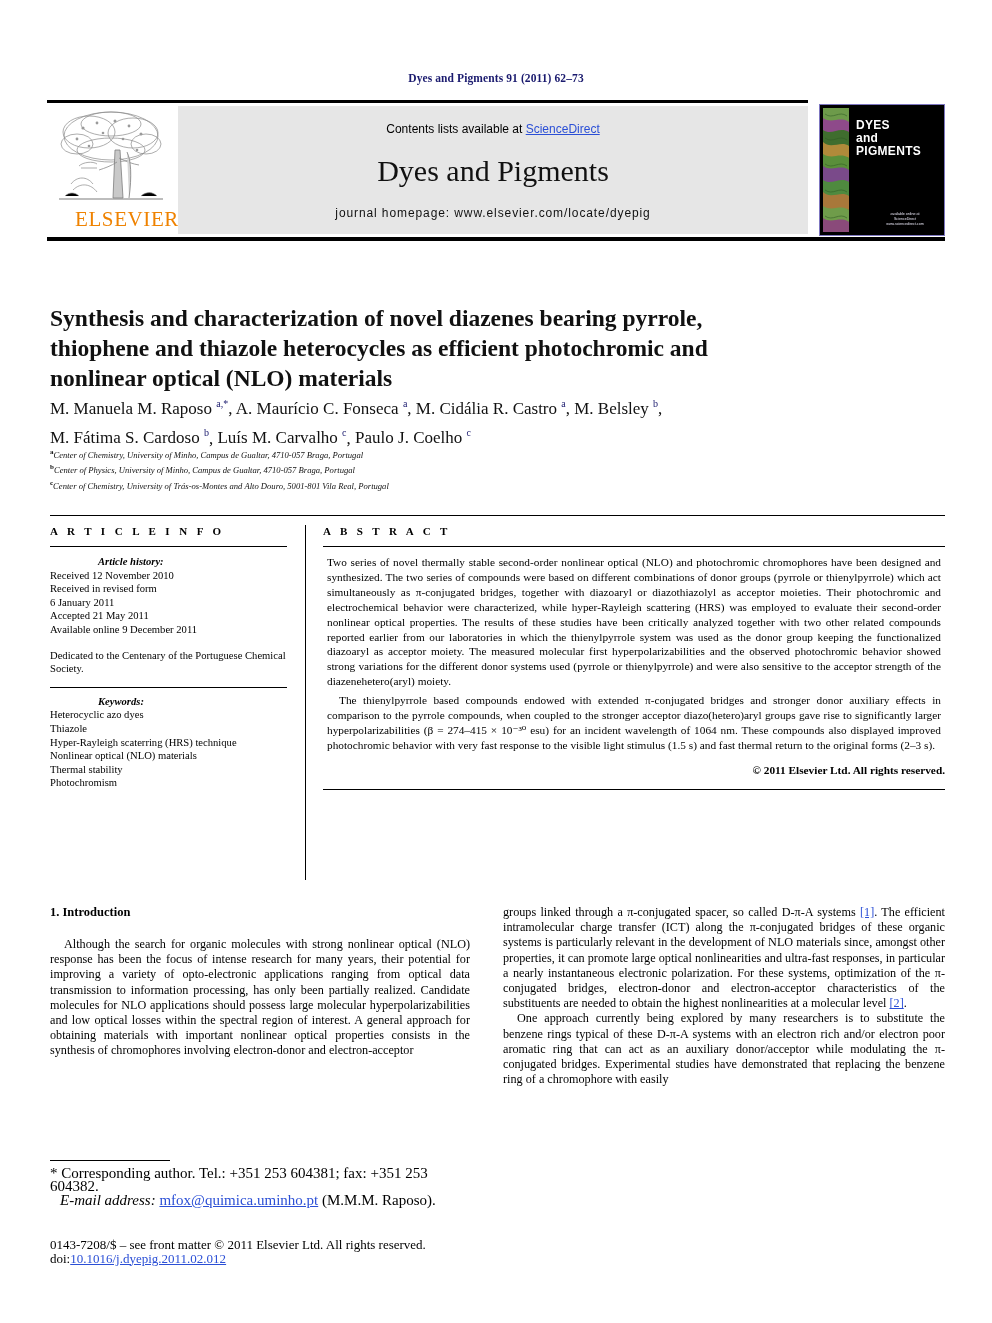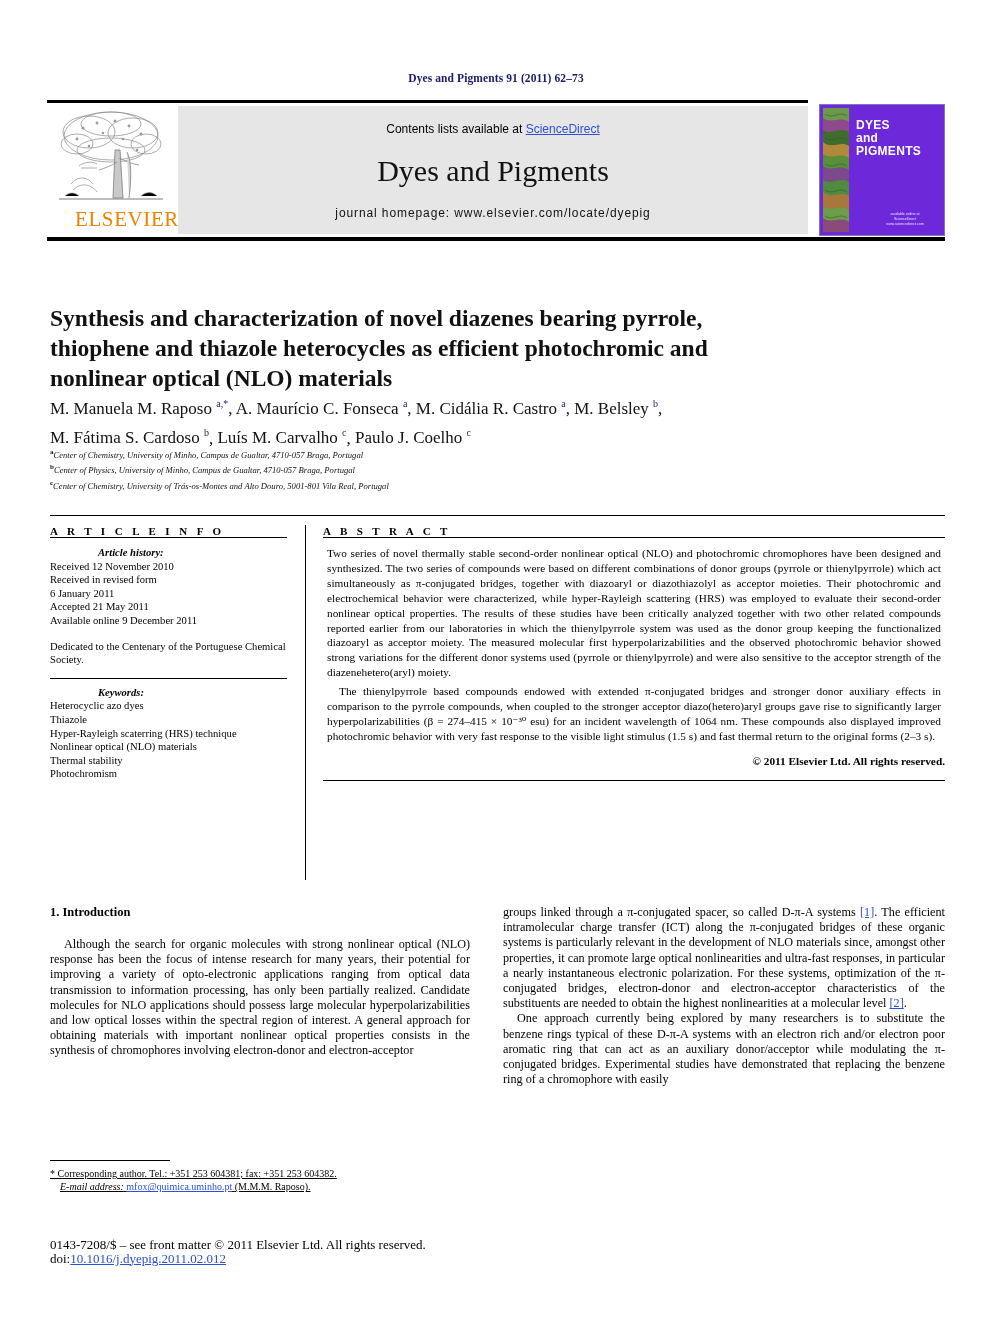--- a/index.html
+++ b/index.html
@@ -87,21 +87,21 @@
     position: absolute; left: 0; bottom: 14px; width: 100%;
     text-align: center;
     font-family: "Liberation Sans", sans-serif;
     font-size: 12px;
     letter-spacing: 0.9px;
     color: #111;
   }
   .cover {
     position: absolute; left: 772px; top: 4px;
     width: 124px; height: 130px;
-    background: #6d28d9;
+    background: #000000;
     border: 1px solid #7d76c0;
     overflow: hidden;
   }
   .cover-strip {
     position: absolute; left: 3px; top: 3px;
     width: 26px; height: 124px;
   }
   .cover-title {
     position: absolute; left: 36px; top: 14px;
     width: 84px;
@@ -164,21 +164,21 @@
   .abstract-col {
     position: absolute;
     left: 323px; top: 525px;
     width: 622px;
   }
   .sec-label {
     font-family: "Liberation Serif", serif;
     font-size: 11px;
     font-weight: bold;
     letter-spacing: 3.4px;
-    margin-bottom: 0;
+    margin-bottom: 9px;
   }
   .hair {
     height: 1px;
     background: #000;
     margin-bottom: 8px;
   }
   .info-block {
     font-size: 10.6px;
     line-height: 13.6px;
   }
@@ -234,23 +234,22 @@
   
   .footnote {
     position: absolute;
     left: 50px; top: 1160px;
     width: 420px;
   }
   .fn-rule {
     width: 120px; height: 1px; background: #000; margin-bottom: 6px;
   }
   .fn-text {
-    font-size: 10px;
+    font-size: 15px;
     line-height: 13.4px;
-    text-decoration: underline;
   }
   .fn-text .ital { font-style: italic; }
   .mail { color: #2b4fd6; }
   .imprint {
     position: absolute;
     left: 50px; top: 1238px;
     width: 430px;
     font-size: 13px;
     line-height: 13.6px;
   }

